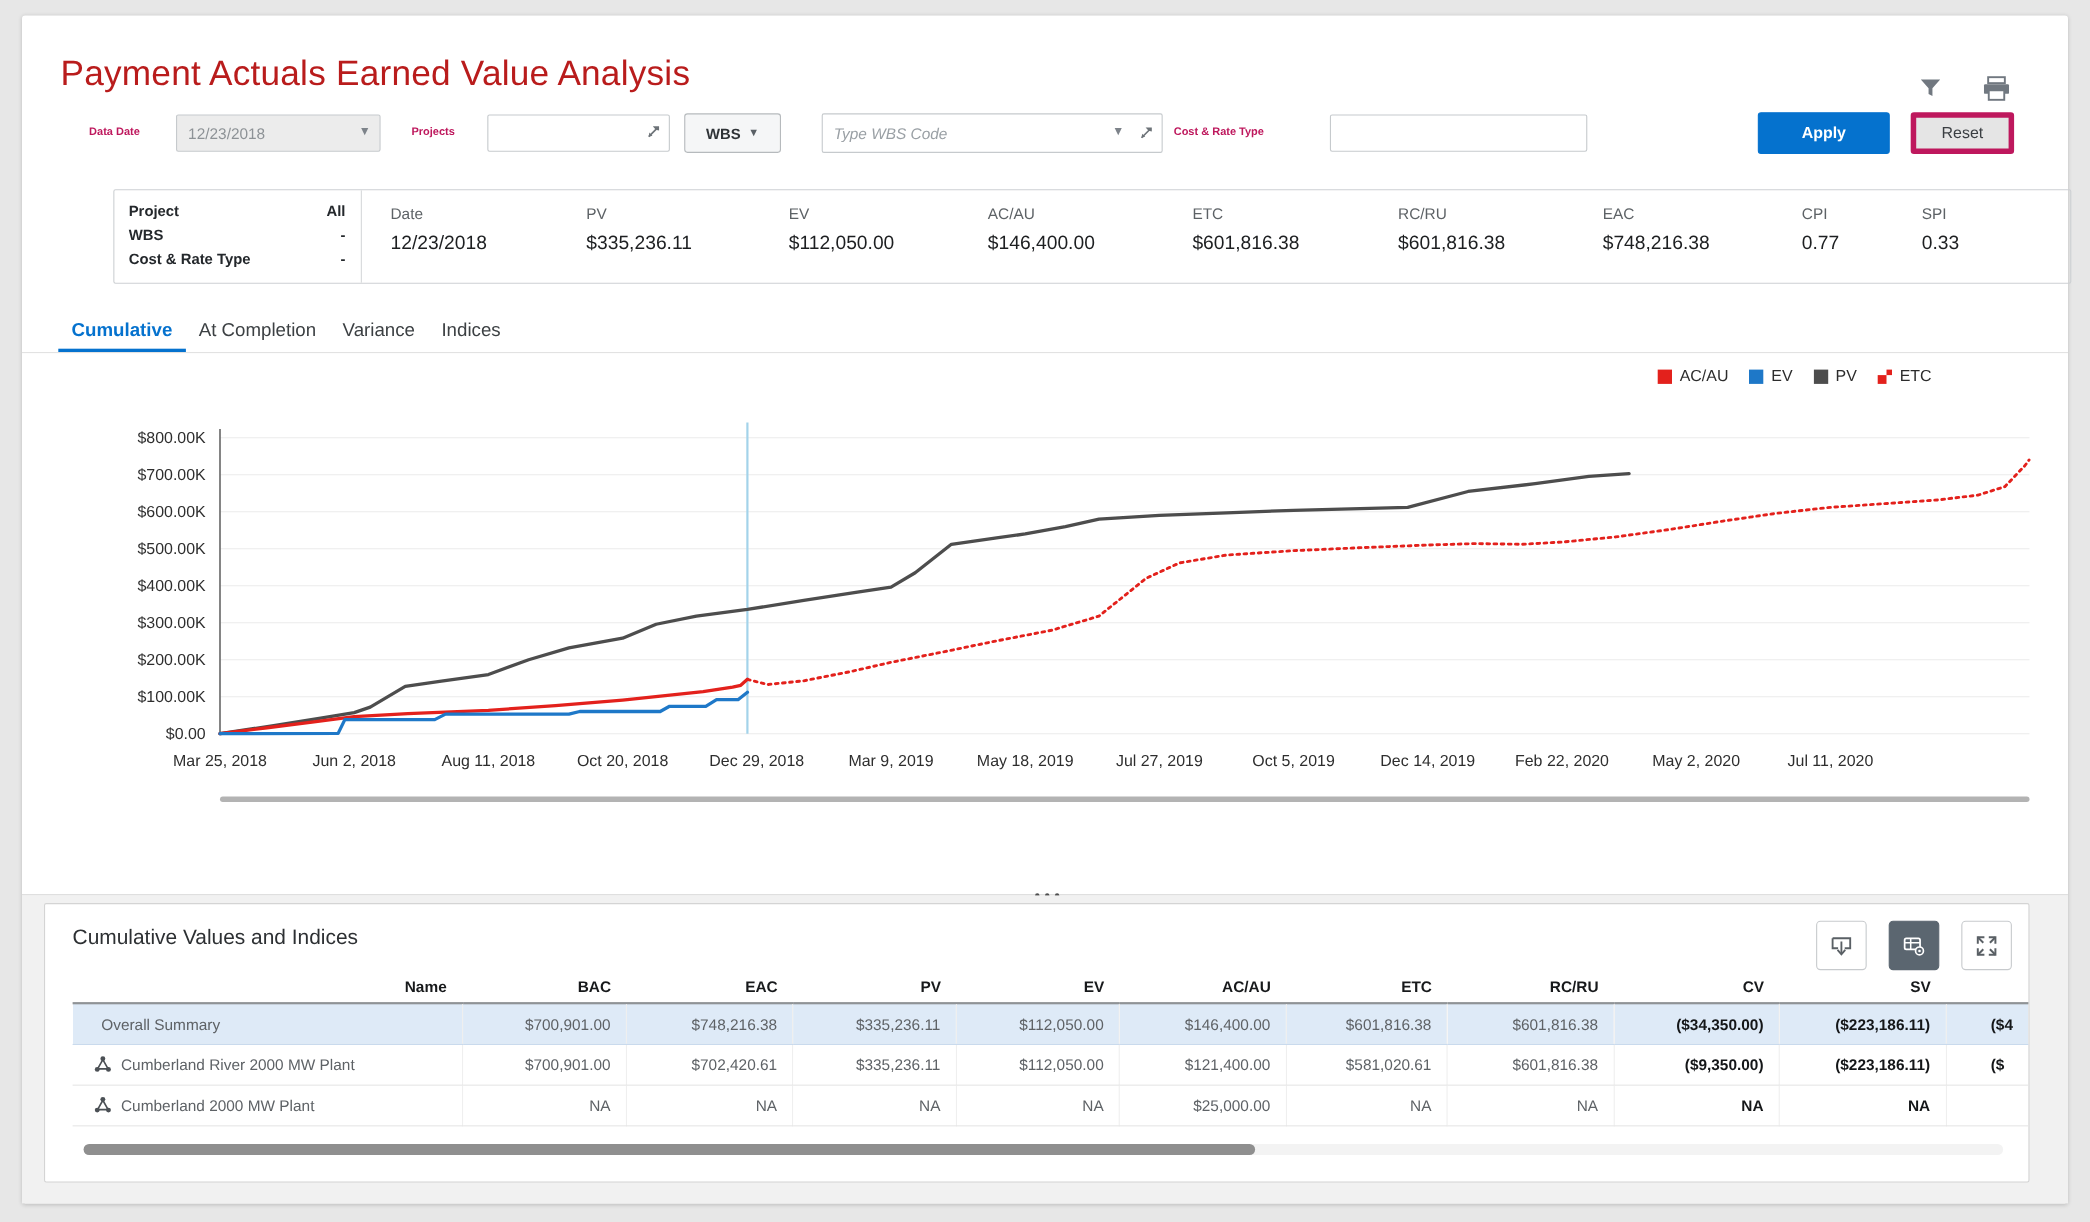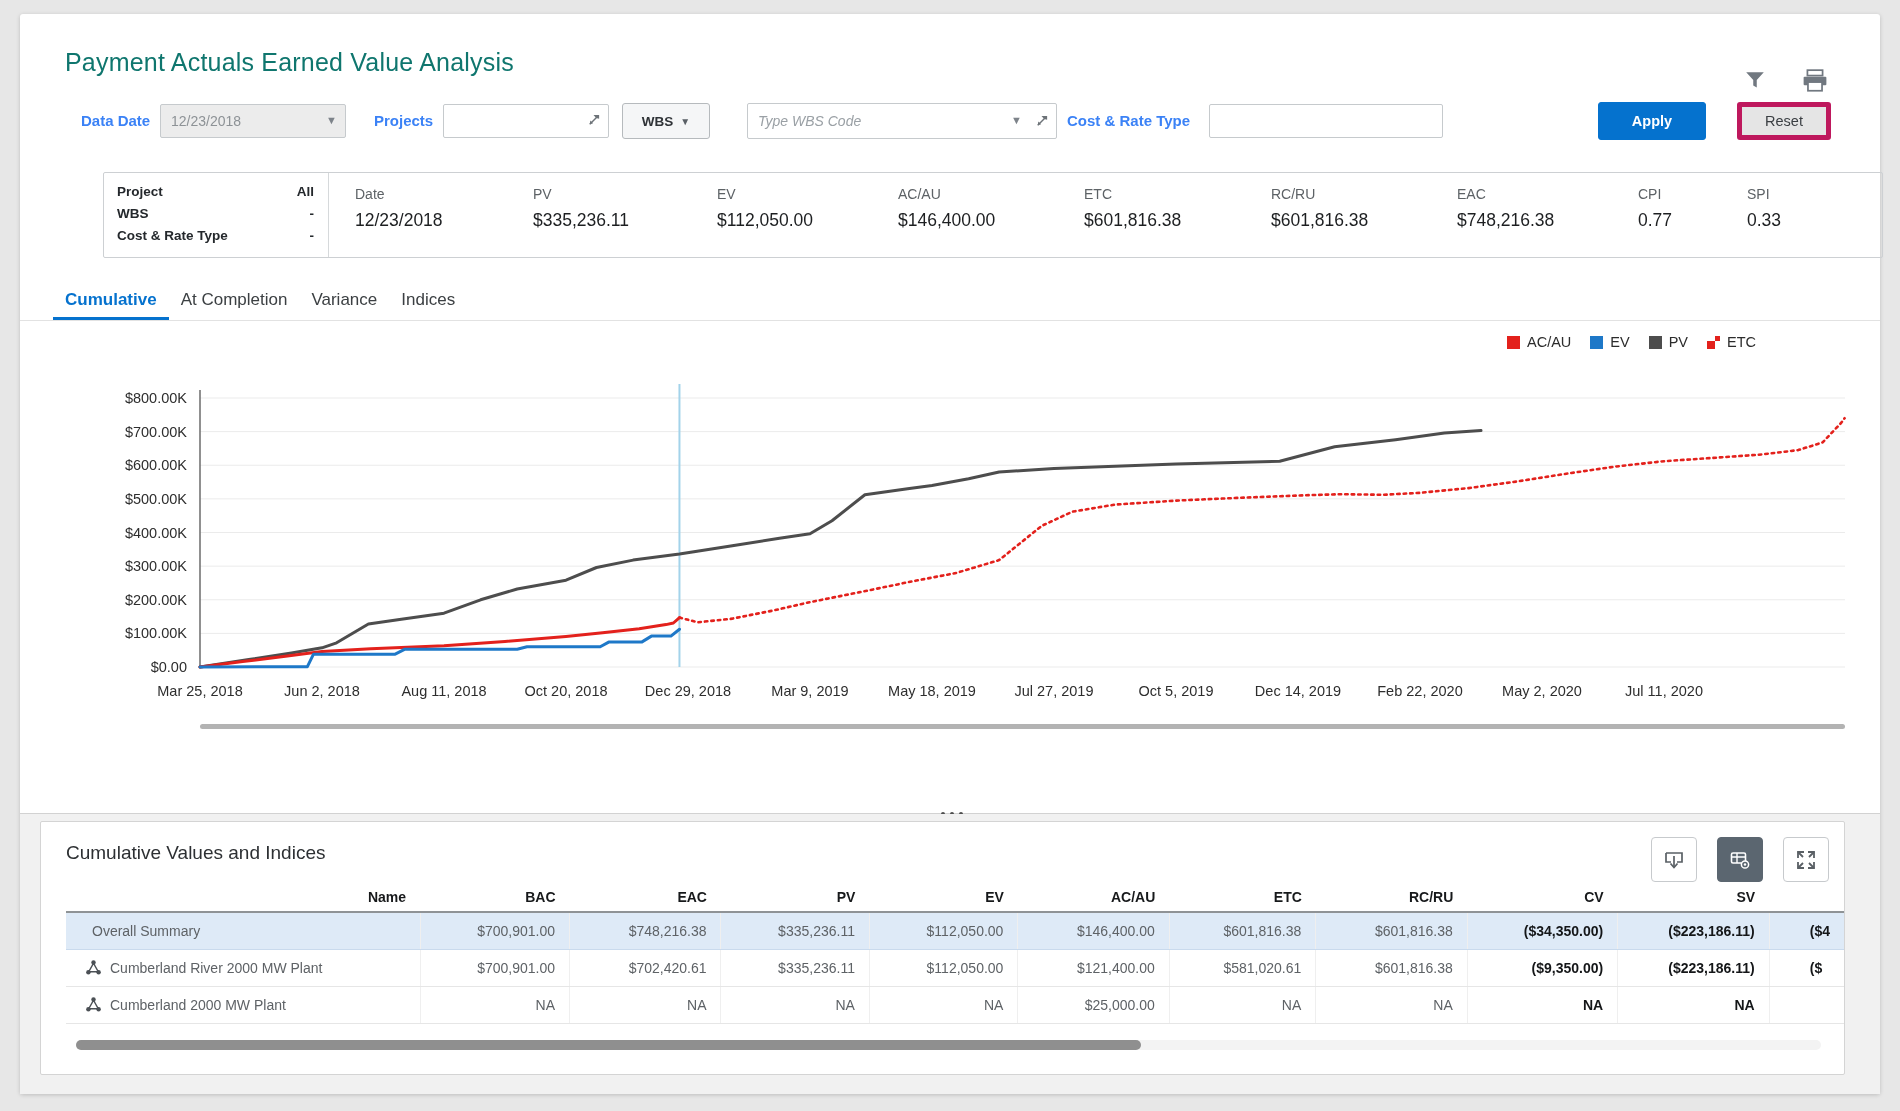--- a/index.html
+++ b/index.html
@@ -1,23 +1,23 @@
 <!DOCTYPE html>
 <html><head>
 <meta charset="utf-8">
 <style>
   * { box-sizing: border-box; margin: 0; padding: 0; }
   html,body { width:1900px; height:1111px; background:#e7e7e7; font-family:"Liberation Sans",sans-serif; overflow:hidden; }
   #card { position:absolute; left:20px; top:14px; width:1860px; height:1080px; background:#fff; border-radius:3px; box-shadow:0 1px 4px rgba(0,0,0,.18); }
   .abs { position:absolute; }
   
-  .page-title { left:45px; top:34px; font-size:25px; color:#0f766e; font-weight:500; letter-spacing:.2px; }
+  .page-title { left:35px; top:34px; font-size:32px; color:#b91c1c; font-weight:500; letter-spacing:.2px; }
   .hdr-icon { top:52px; width:34px; height:30px; cursor:pointer; display:flex; align-items:center; justify-content:center; }
   
-  .flabel { top:88px; height:38px; line-height:38px; font-size:15px; font-weight:bold; color:#3b82f6; }
+  .flabel { top:88px; height:38px; line-height:38px; font-size:10px; font-weight:bold; color:#be185d; }
   .ctrl { top:90px; height:34px; border:1px solid #c6cacd; border-radius:2px; background:#fff; font-size:14px; color:#333; }
   .ctrl input { border:none; outline:none; width:100%; height:100%; padding:0 26px 0 10px; font-size:14px; font-family:"Liberation Sans",sans-serif; color:#be185d; background:transparent; }
   .ctrl input::placeholder { color:#9aa0a5; font-style:italic; }
   .disabled-select { background:#ececec; }
   .disabled-select input { color:#8d9296; }
   .caret { position:absolute; right:8px; top:50%; transform:translateY(-58%); font-size:11px; color:#7d838a; pointer-events:none; }
   .picker-ic { position:absolute; right:7px; top:8px; }
   .btn { top:88px; height:38px; border-radius:3px; font-size:14.5px; font-weight:bold; display:flex; align-items:center; justify-content:center; cursor:pointer; }
   .btn-apply { background:#0572ce; color:#fff; border:1px solid #0572ce; }
   .btn-reset { background:#e5e5e5; color:#3a3e42; border:5px solid #be185d; font-weight:normal; }
@@ -116,21 +116,21 @@
           <path d="M8 2h6v4l-3.2-.8z" fill="#6d7378"></path>
           <path d="M12 4L4 12" stroke="#6d7378" stroke-width="1.6"></path>
           <path d="M4 12l.6-4 3 3z" fill="#6d7378"></path>
         </svg>
     </span>
   </div>
   <div class="abs flabel" style="left:1047px">Cost &amp; Rate Type</div>
   <div class="abs ctrl" style="left:1189px;width:234px">
     <input value="" style="">
   </div>
-  <div class="abs btn btn-apply" style="left:1578px;width:108px">Apply</div>
+  <div class="abs btn btn-apply" style="left:1578px;width:120px">Apply</div>
   <div class="abs btn btn-reset" style="left:1717px;width:94px">Reset</div>
 
   <div class="abs" id="summary-box">
     <div id="summary-left">
         <div class="sumrow">
           <span>Project</span>
           <span class="v">All</span>
         </div>
         <div class="sumrow">
           <span>WBS</span>

